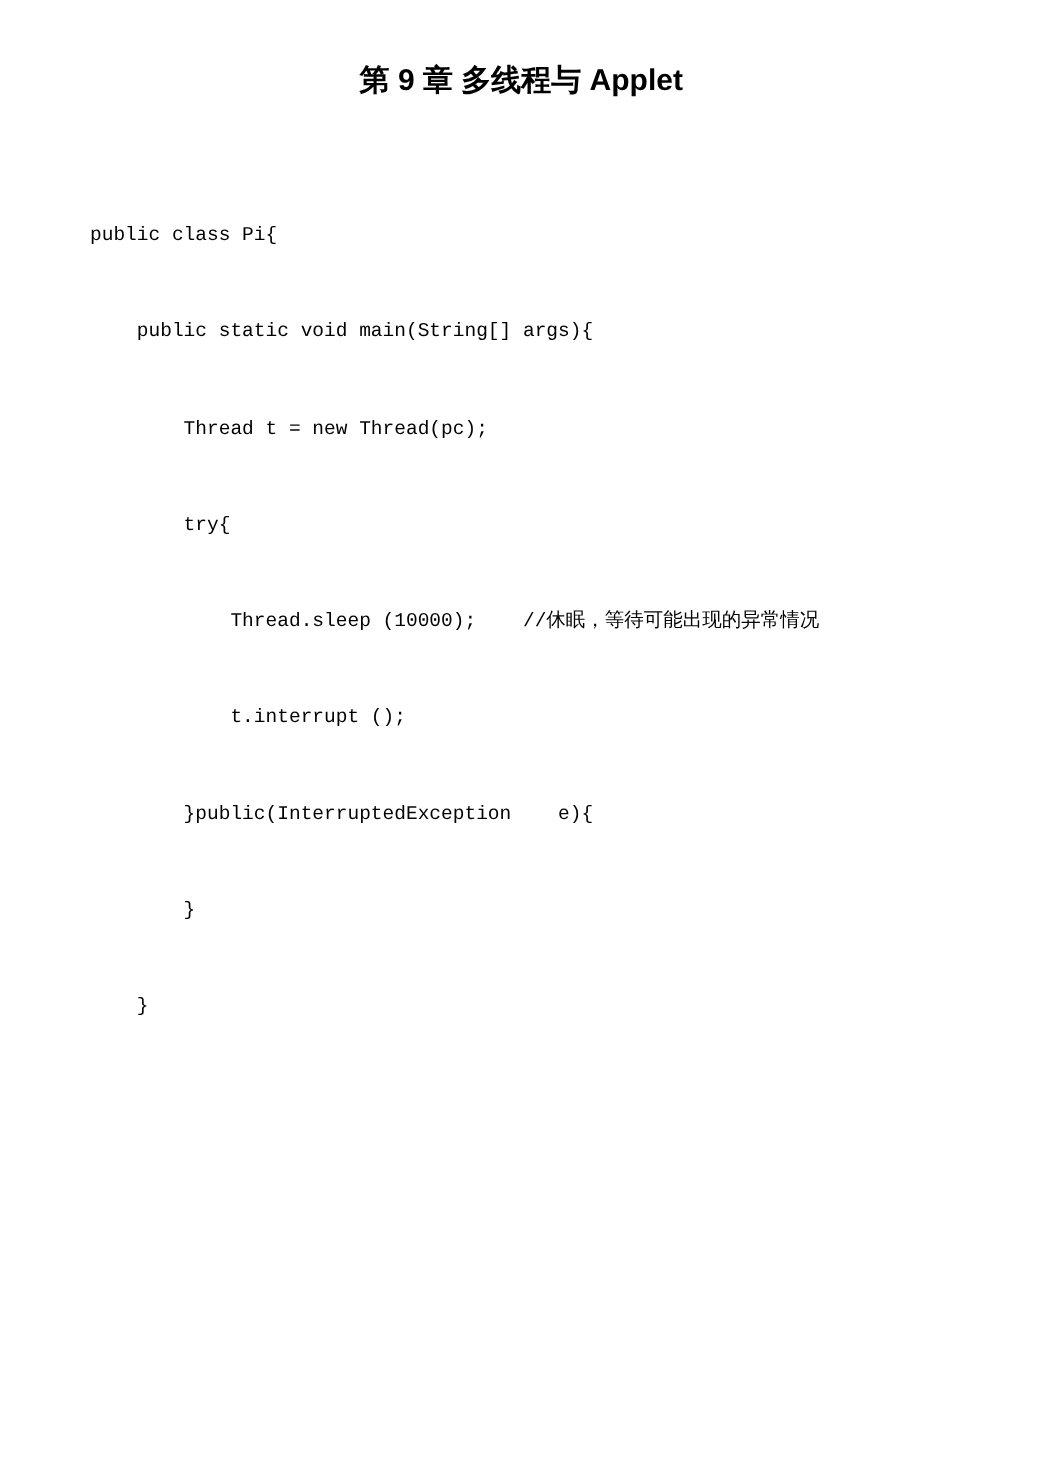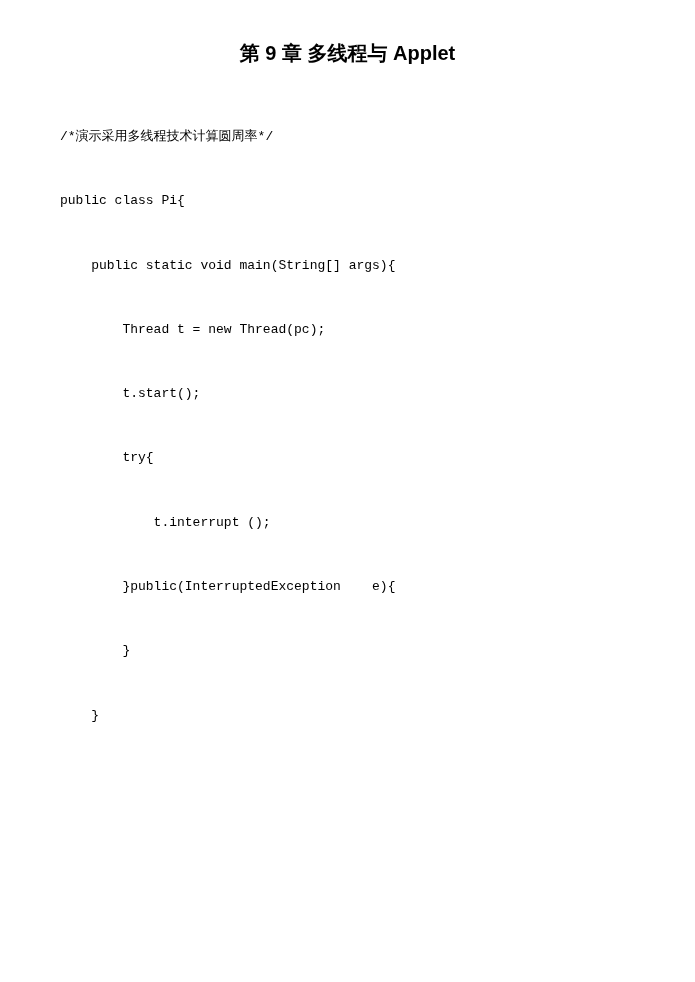--- a/index.html
+++ b/index.html
@@ -15,21 +15,21 @@
       font-family: "SimSun", "宋体", serif;
       font-size: 14px;
       color: #000000;
       padding: 40px 60px 40px 60px;
     }
 
     .page-title {
       text-align: center;
       font-size: 20px;
       font-weight: bold;
-      margin-bottom: 16px;
+      margin-bottom: 36px;
       font-family: "SimHei", "黑体", sans-serif;
     }
 
     .code-block {
       font-family: "Courier New", "SimSun", monospace;
       font-size: 13px;
       line-height: 1.65;
       white-space: pre;
     }
 
@@ -37,26 +37,25 @@
       display: block;
       white-space: pre;
     }
   </style>
 </head>
 <body>
 
 <h1 class="page-title">第 9 章  多线程与 Applet</h1>
 
 <div class="code-block">
-  <span class="code-line">/*演示采用多线程技术计算圆周率*/</span>
   <span class="code-line">public class Pi{</span>
   <span class="code-line">    public static void main(String[] args){</span>
   <span class="code-line">        Thread t = new Thread(pc);</span>
-  <span class="code-line">        t.start();</span>
   <span class="code-line">        try{</span>
+  <span class="code-line">            Thread.sleep (10000);    //休眠，等待可能出现的异常情况</span>
   <span class="code-line">            t.interrupt ();</span>
   <span class="code-line">        }public(InterruptedException    e){</span>
   <span class="code-line">        }</span>
   <span class="code-line">    }</span>
   
   
   
   
   
   

